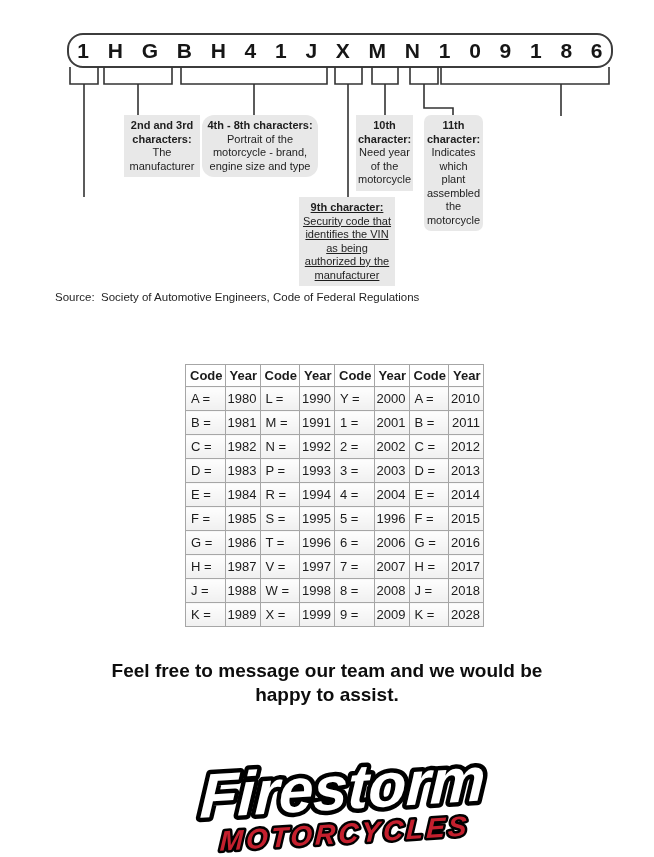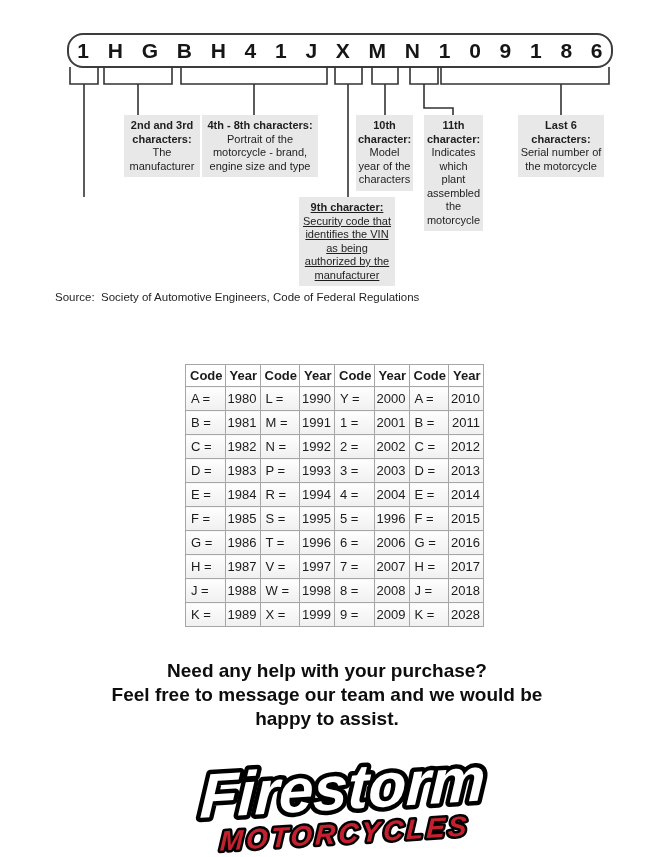--- a/index.html
+++ b/index.html
@@ -17,24 +17,24 @@
   }
   .vin-char { flex:0 0 auto; }
   .ann {
     position:absolute; background:#e8e8e8; text-align:center;
     font-size:11px; line-height:13.5px; color:#1e1e1e;
     padding:4px 2px; box-sizing:border-box;
   }
   .ann b { font-weight:bold; }
   .a1     { left:55px;  top:197px; width:64px; }
   .a2_3   { left:108px; top:115px; width:76px;margin-left:16px; }
-  .a4_8   { left:202px; top:115px; width:116px; }
+  .a4_8   { left:202px; top:115px; width:116px;border-radius:12px; }
   .a9     { left:299px; top:197px; width:96px;text-decoration:underline; }
   .a10    { left:356px; top:115px; width:57px; }
-  .a11    { left:424px; top:115px; width:59px; }
+  .a11    { left:424px; top:115px; width:59px;border-radius:7px; }
   .alast6 { left:518px; top:115px; width:86px; }
   .source {
     position:absolute; left:55px; top:291px; font-size:11.5px; color:#1f1f1f;
     white-space:pre-wrap;
   }
   
   .year-table {
     position:absolute; left:185px; top:364px;
     border-collapse:collapse; font-size:13px; color:#1b1b1b;padding-left:35px;
   }
@@ -99,29 +99,25 @@
   <div class="ann a4_8">
     <b>4th - 8th characters:</b>
     <span>Portrait of the motorcycle - brand, engine size and type</span>
   </div>
   <div class="ann a9">
     <b>9th character:</b>
     <span>Security code that identifies the VIN as being authorized by the manufacturer</span>
   </div>
   <div class="ann a10">
     <b>10th character:</b>
-    <span>Model year of the characters</span>
+    <span>Need year of the motorcycle</span>
   </div>
   <div class="ann a11">
     <b>11th character:</b>
     <span>Indicates which plant assembled the motorcycle</span>
-  </div>
-  <div class="ann alast6">
-    <b>Last 6 characters:</b>
-    <span>Serial number of the motorcycle</span>
   </div>
 
   <div class="source">Source:  Society of Automotive Engineers, Code of Federal Regulations</div>
 </div>
 
 <table class="year-table">
   <thead>
     <tr>
       <th class="cc">Code</th>
       <th class="cy">Year</th>
@@ -231,21 +227,20 @@
       <td class="cy">1999</td>
       <td class="cc">9 =</td>
       <td class="cy">2009</td>
       <td class="cc">K =</td>
       <td class="cy">2028</td>
     </tr>
   </tbody>
 </table>
 
 <div class="help">
-  <div>Need any help with your purchase?</div>
   <div>Feel free to message our team and we would be</div>
   <div>happy to assist.</div>
 </div>
 
 <div class="logo-wrap">
   <svg width="420" height="96">
     <g transform="skewX(-6)">
       <text x="230" y="50" text-anchor="middle" font-family="Liberation Sans, sans-serif" font-size="62" font-weight="bold" font-style="italic" fill="#ffffff" stroke="#000000" stroke-width="9" stroke-linejoin="round" paint-order="stroke">Firestorm</text>
       <text x="234" y="84" text-anchor="middle" font-family="Liberation Sans, sans-serif" font-size="28" font-weight="bold" font-style="italic" letter-spacing="3" stroke="#000000" stroke-width="5" stroke-linejoin="round" paint-order="stroke" fill="#c4202e">MOTORCYCLES</text>
     </g>

